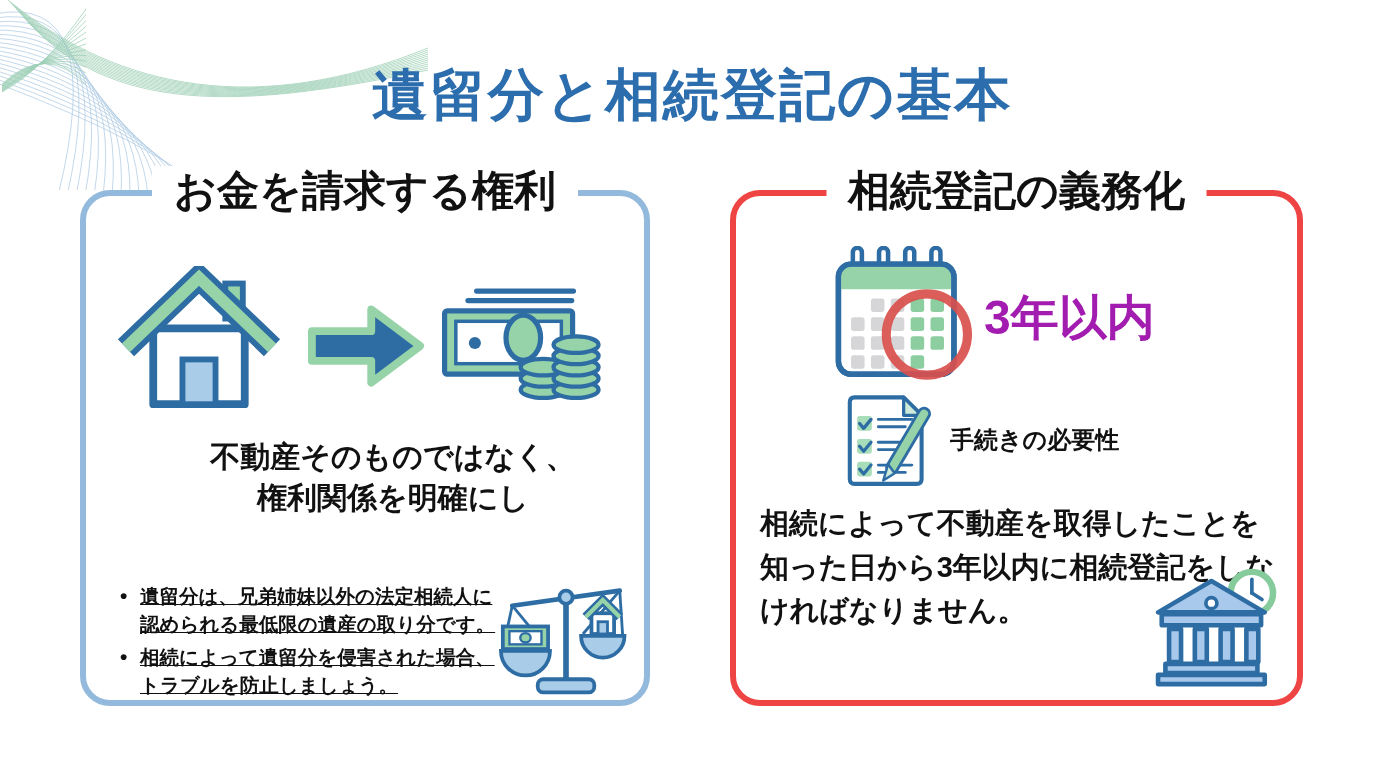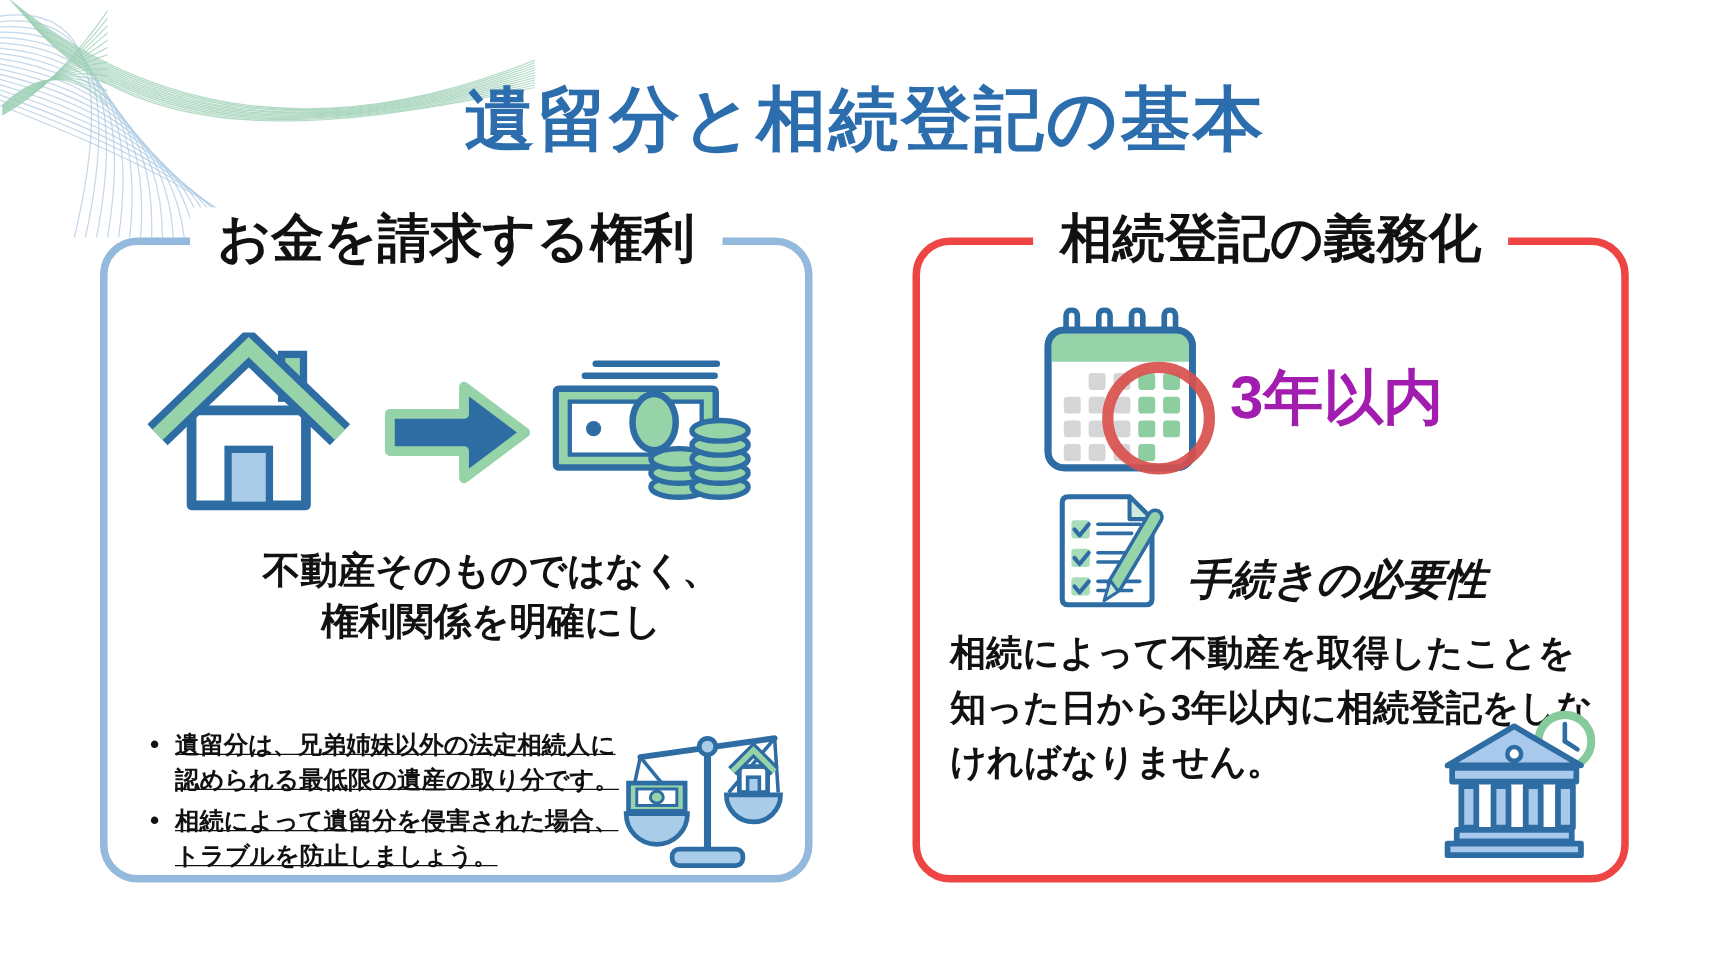--- a/index.html
+++ b/index.html
@@ -50,22 +50,22 @@
   .lp-bullets { left:30px; top:386px; width:386px; }
   .rp-bullets { left:30px; top:394px; width:404px; }
   .rp-bullets li { padding-left:26px; }
 
   
   .rp-deadline {
     position:absolute; left:248px; top:90px;
     font-size:48px; font-weight:800; color:#a21caf; white-space:nowrap;
   }
   .rp-procedure {
-    position:absolute; left:214px; top:245px;
-    font-size:34px; font-weight:800; white-space:nowrap;font-style:italic;
+    position:absolute; left:214px; top:228px;
+    font-size:24px; font-weight:800; white-space:nowrap;
   }
   .rp-desc {
     position:absolute; left:24px; top:306px; width:516px;
     font-size:29px; font-weight:700; line-height:1.5;
   }
 </style>
 </head>
 <body>
 
 <div class="stage">

